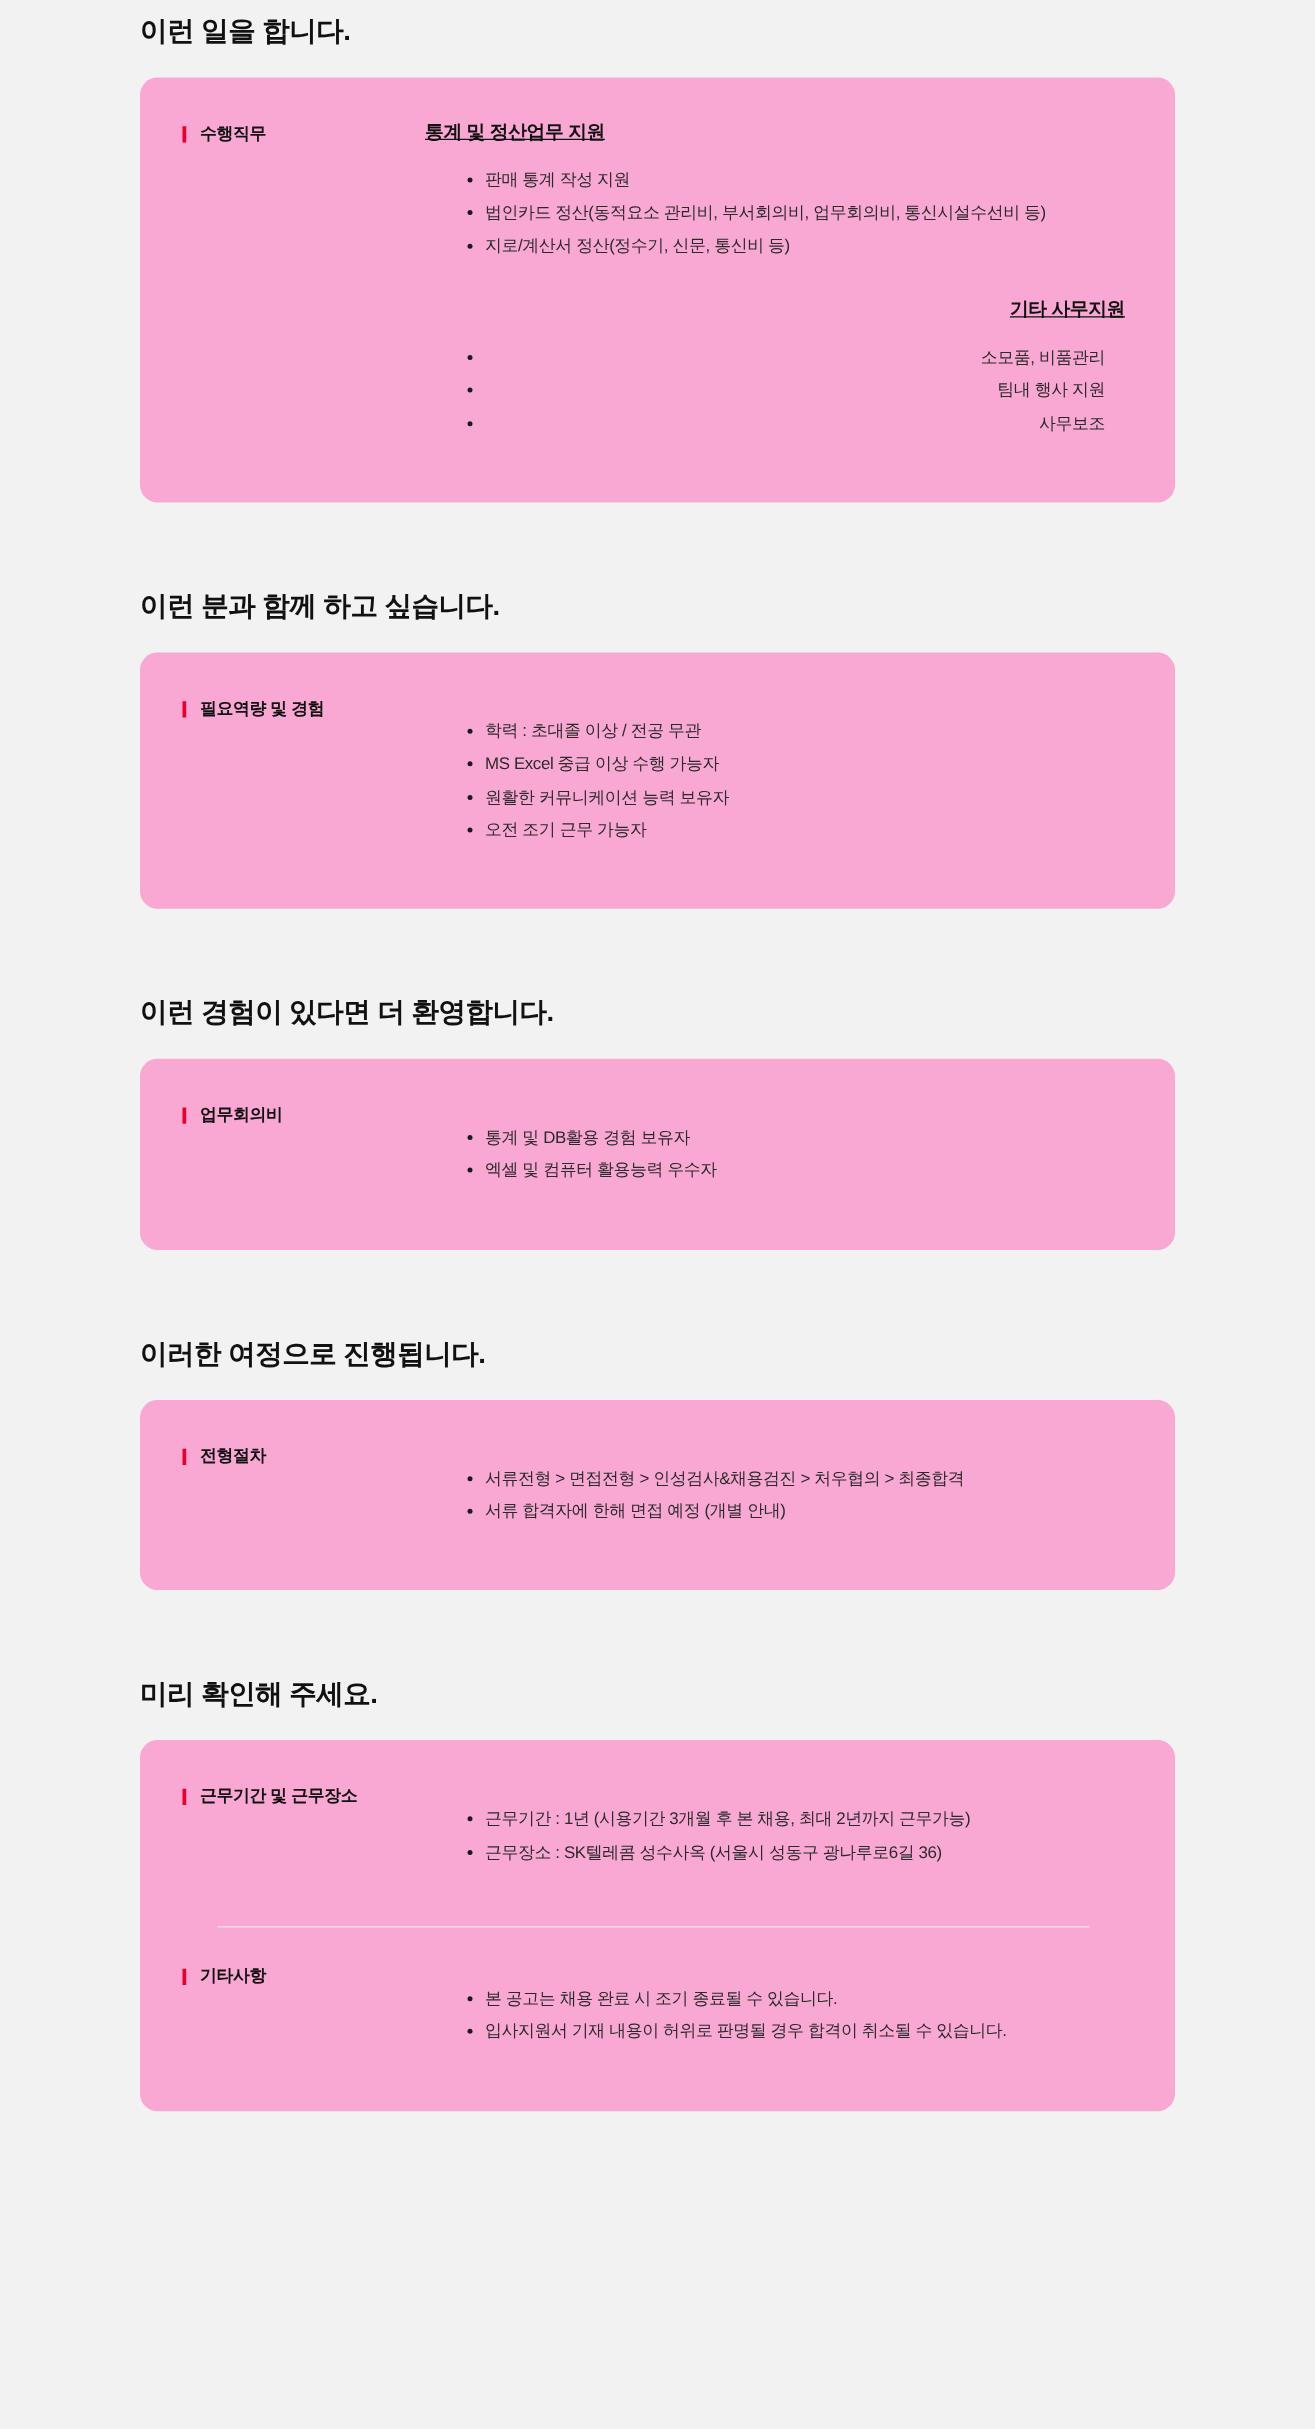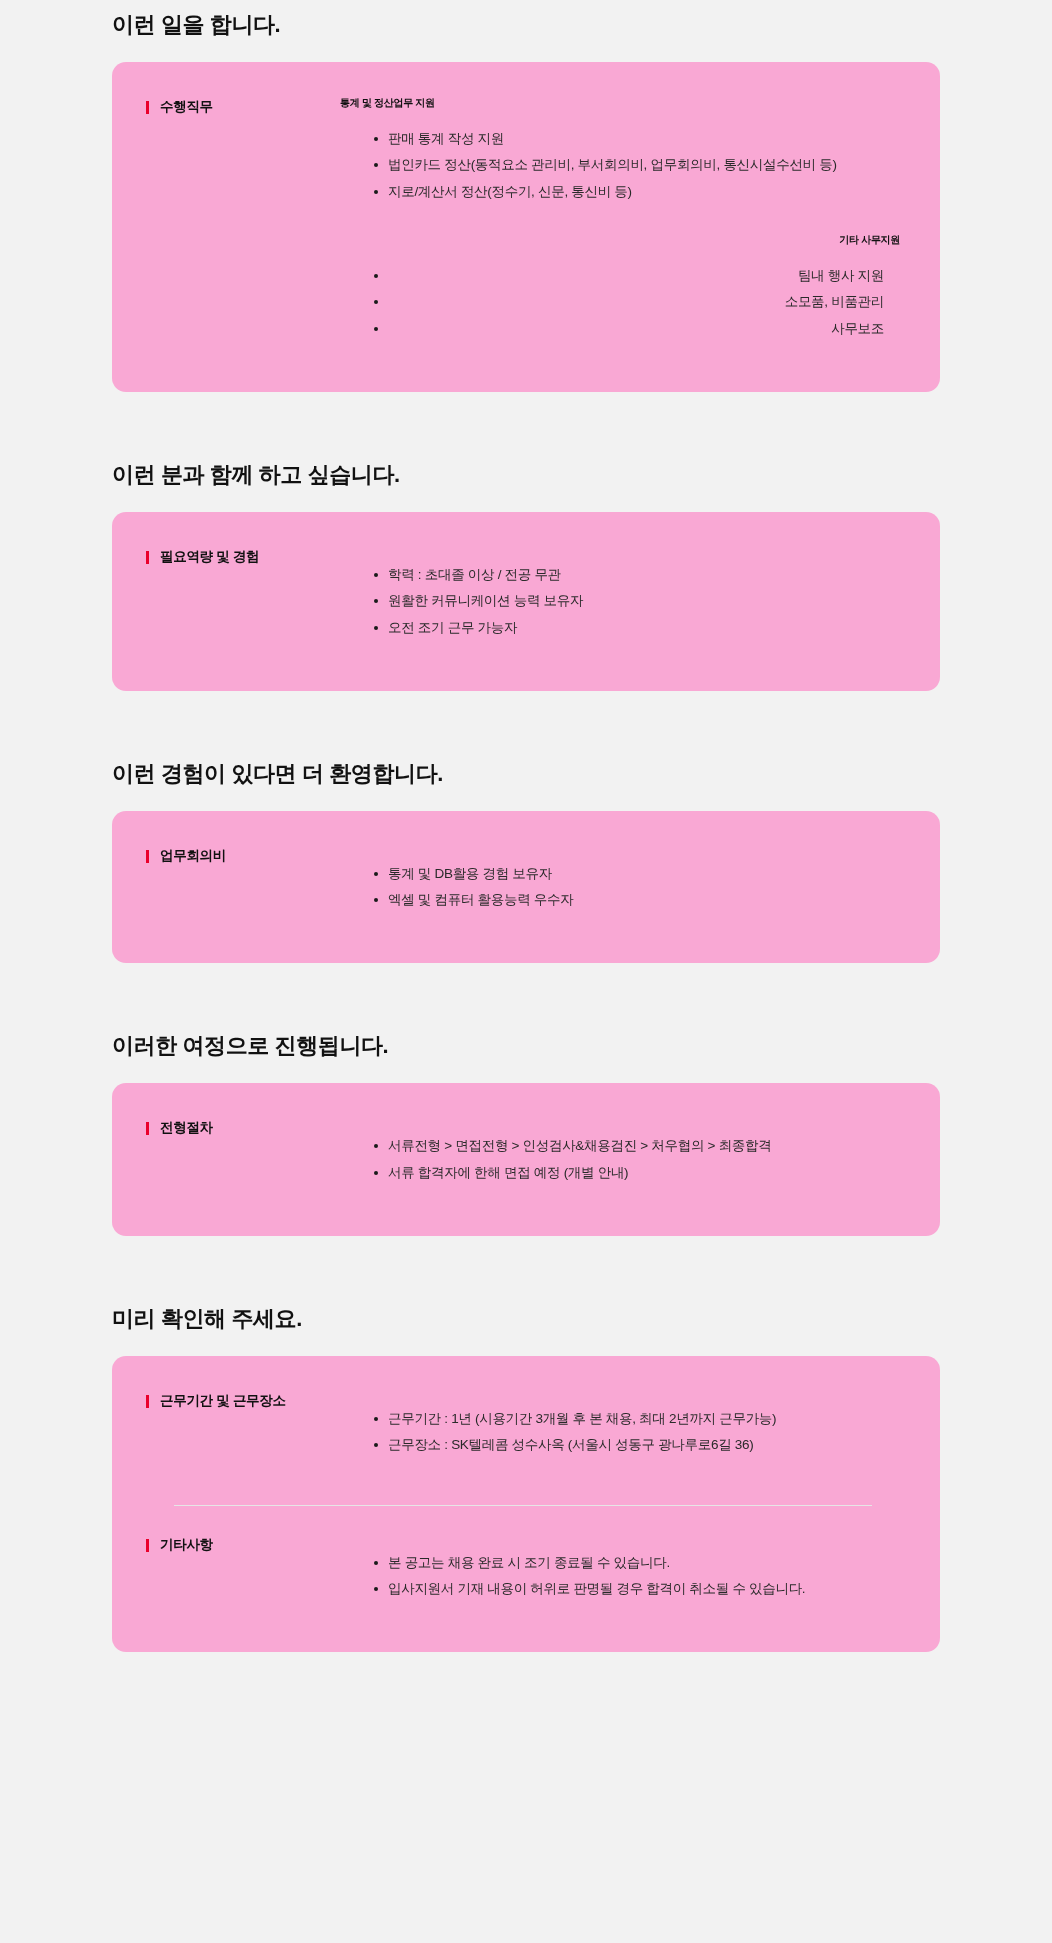--- a/index.html
+++ b/index.html
@@ -64,25 +64,26 @@
     font-weight: bold;
     color: #111111;
     letter-spacing: -0.3px;
     line-height: 1.4;
   }
   .content-col {
     flex: 1 1 auto;
     padding-left: 4px;
   }
   .sub-title {
-    font-size: 10px;
+    font-size: 15px;
     font-weight: bold;
     color: #111111;
     margin: 0 0 14px 0;
     letter-spacing: -0.3px;
+    text-decoration: underline;
   }
   .sub-group + .sub-group { margin-top: 28px; text-align: right; }
   ul.bullets {
     margin: 16px;
     padding: 0 0 0 18px;
     list-style: none;
   }
   ul.bullets li {
     position: relative;
     font-size: 13.5px;
@@ -120,41 +121,42 @@
                 <div class="sub-title">통계 및 정산업무 지원</div>
                 <ul class="bullets">
                   <li>판매 통계 작성 지원</li>
                   <li>법인카드 정산(동적요소 관리비, 부서회의비, 업무회의비, 통신시설수선비 등)</li>
                   <li>지로/계산서 정산(정수기, 신문, 통신비 등)</li>
                 </ul>
               </div>
               <div class="sub-group">
                 <div class="sub-title">기타 사무지원</div>
                 <ul class="bullets">
+                  <li>소모품, 비품관리</li>
                   <li>팀내 행사 지원</li>
-                  <li>소모품, 비품관리</li>
                   <li>사무보조</li>
                 </ul>
               </div>
             </div>
           </div>
         </div>
       </div>
       <div class="section">
         <h2 class="section-heading">이런 분과 함께 하고 싶습니다.</h2>
         <div class="card">
           <div class="block">
             <div class="label-col">
               <span class="tick"></span>
               <span class="label-text">필요역량 및 경험</span>
             </div>
             <div class="content-col">
               <div class="sub-group">
                 <ul class="bullets">
                   <li>학력 : 초대졸 이상 / 전공 무관</li>
+                  <li>MS Excel 중급 이상 수행 가능자</li>
                   <li>원활한 커뮤니케이션 능력 보유자</li>
                   <li>오전 조기 근무 가능자</li>
                 </ul>
               </div>
             </div>
           </div>
         </div>
       </div>
       <div class="section">
         <h2 class="section-heading">이런 경험이 있다면 더 환영합니다.</h2>

